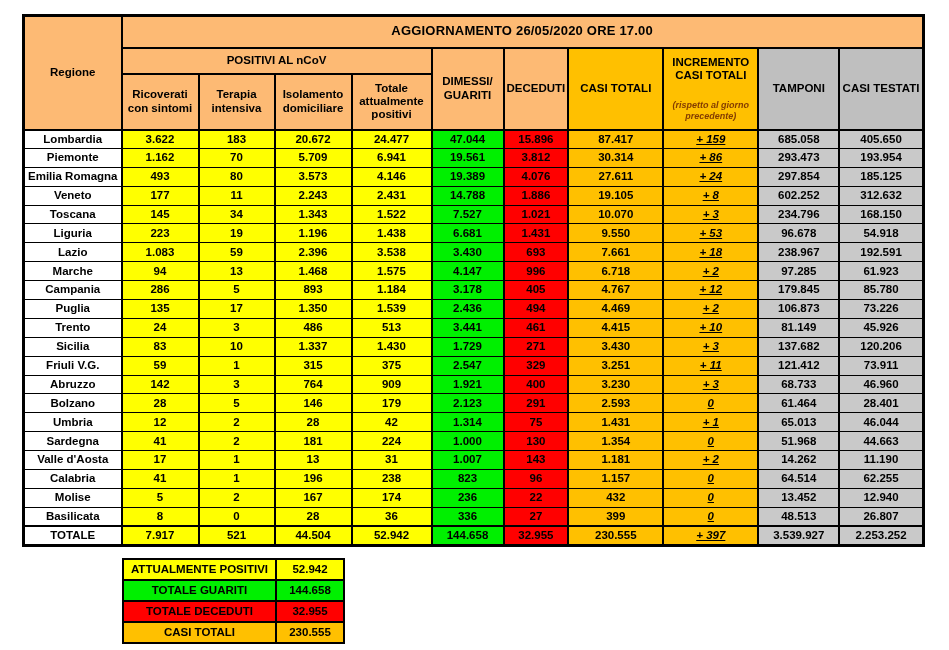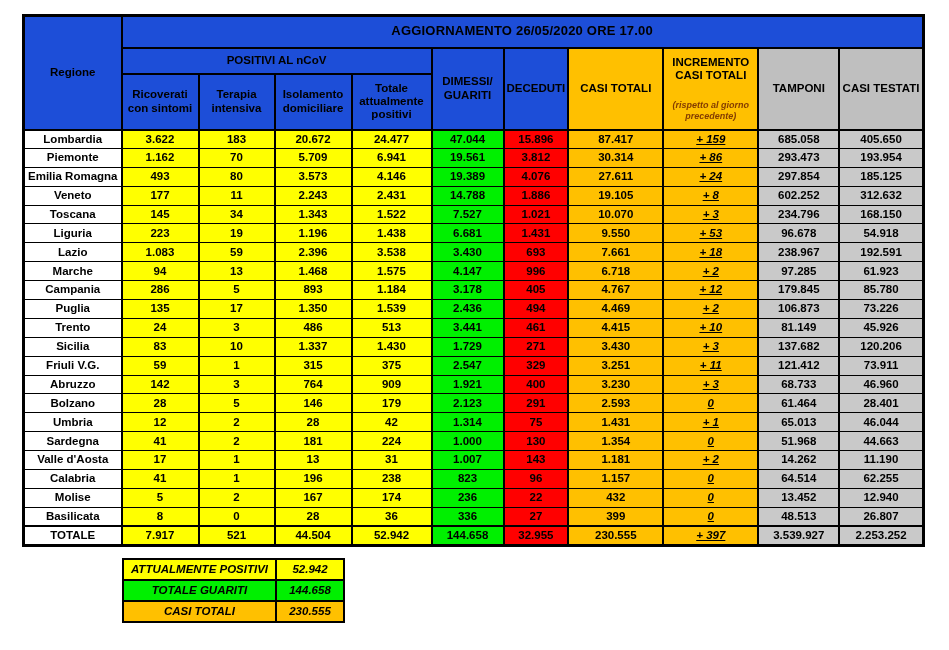--- a/index.html
+++ b/index.html
@@ -21,21 +21,21 @@
     border: 1px solid #000;
     border-left-width: 2px; border-right-width: 2px;
     padding: 0 2px;
     text-align: center;
     vertical-align: middle;
     font-weight: bold;
     font-size: 11.5px;
     overflow: hidden;
     line-height: 1.15;
   }
-  .main-table thead th { border-width: 2px; background: #1d4ed8; }
+  .main-table thead th { border-width: 2px; background: #fdba74; }
   .hr1 { height: 32px; }
   .hr1 .h-title { font-size: 13px; letter-spacing: .2px; }
   .hr2 { height: 26px; }
   .hr3 { height: 56px; }
   .h-sub2 { font-size: 11.5px; }
   .h-orange { background: #FFC000 !important; }
   .h-dgray  { background: #BFBFBF !important; }
   .note {
     display: block;
     font-size: 9px;
@@ -61,21 +61,20 @@
     border: 2px solid #000;
   }
   .summary-table td {
     border: 2px solid #000;
     height: 18.9px;
     padding: 0 2px;
     text-align: center;
     vertical-align: middle;
     font-weight: bold;
     font-size: 11.5px;
-    font-style: italic;
   }
   .sum-yellow td { background: #FFFF00; }
   .sum-green  td { background: #00F000; }
   .sum-red    td { background: #FF0000; }
   .sum-orange td { background: #FFC000; }
 </style>
 </head>
 <body>
 
 <div class="canvas">
@@ -437,20 +436,24 @@
       </colgroup>
     <tbody>
       <tr class="sum-yellow">
         <td>ATTUALMENTE POSITIVI</td>
         <td>52.942</td>
       </tr>
       <tr class="sum-green">
         <td>TOTALE GUARITI</td>
         <td>144.658</td>
       </tr>
+      <tr class="sum-red">
+        <td>TOTALE DECEDUTI</td>
+        <td>32.955</td>
+      </tr>
       <tr class="sum-orange">
         <td>CASI TOTALI</td>
         <td>230.555</td>
       </tr>
     </tbody>
   </table>
 
 </div>
 
 </body></html>

